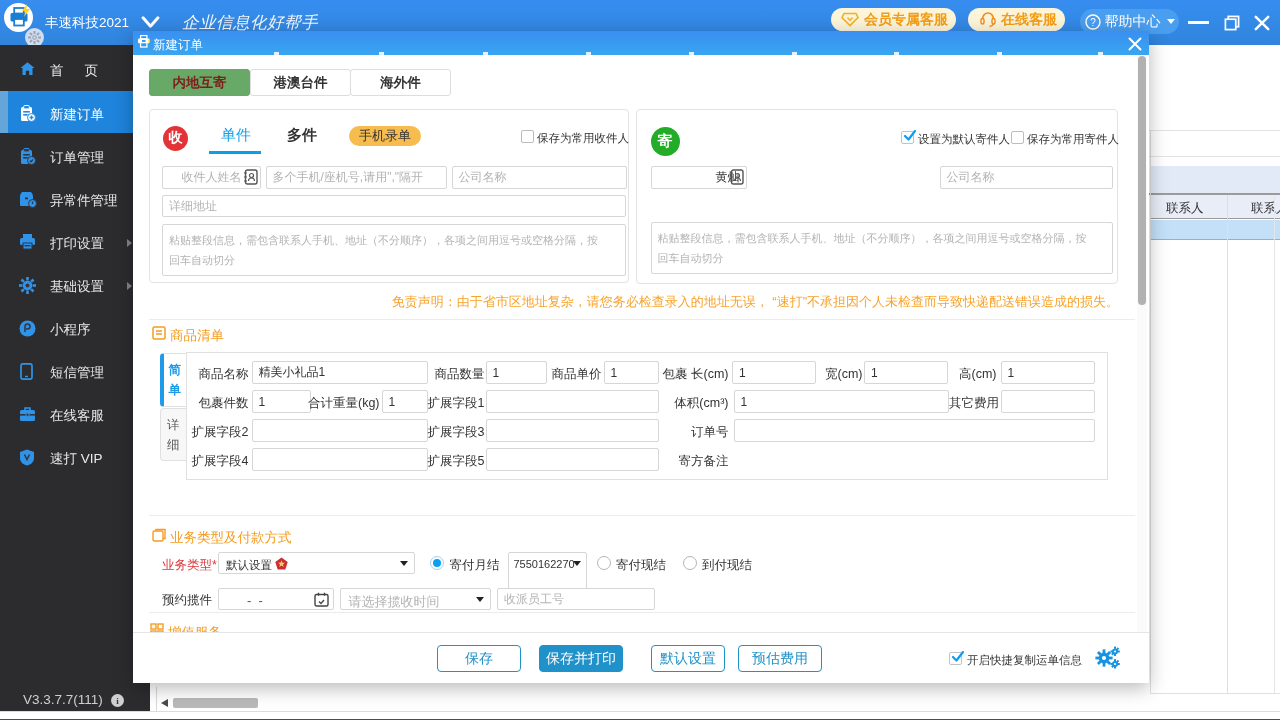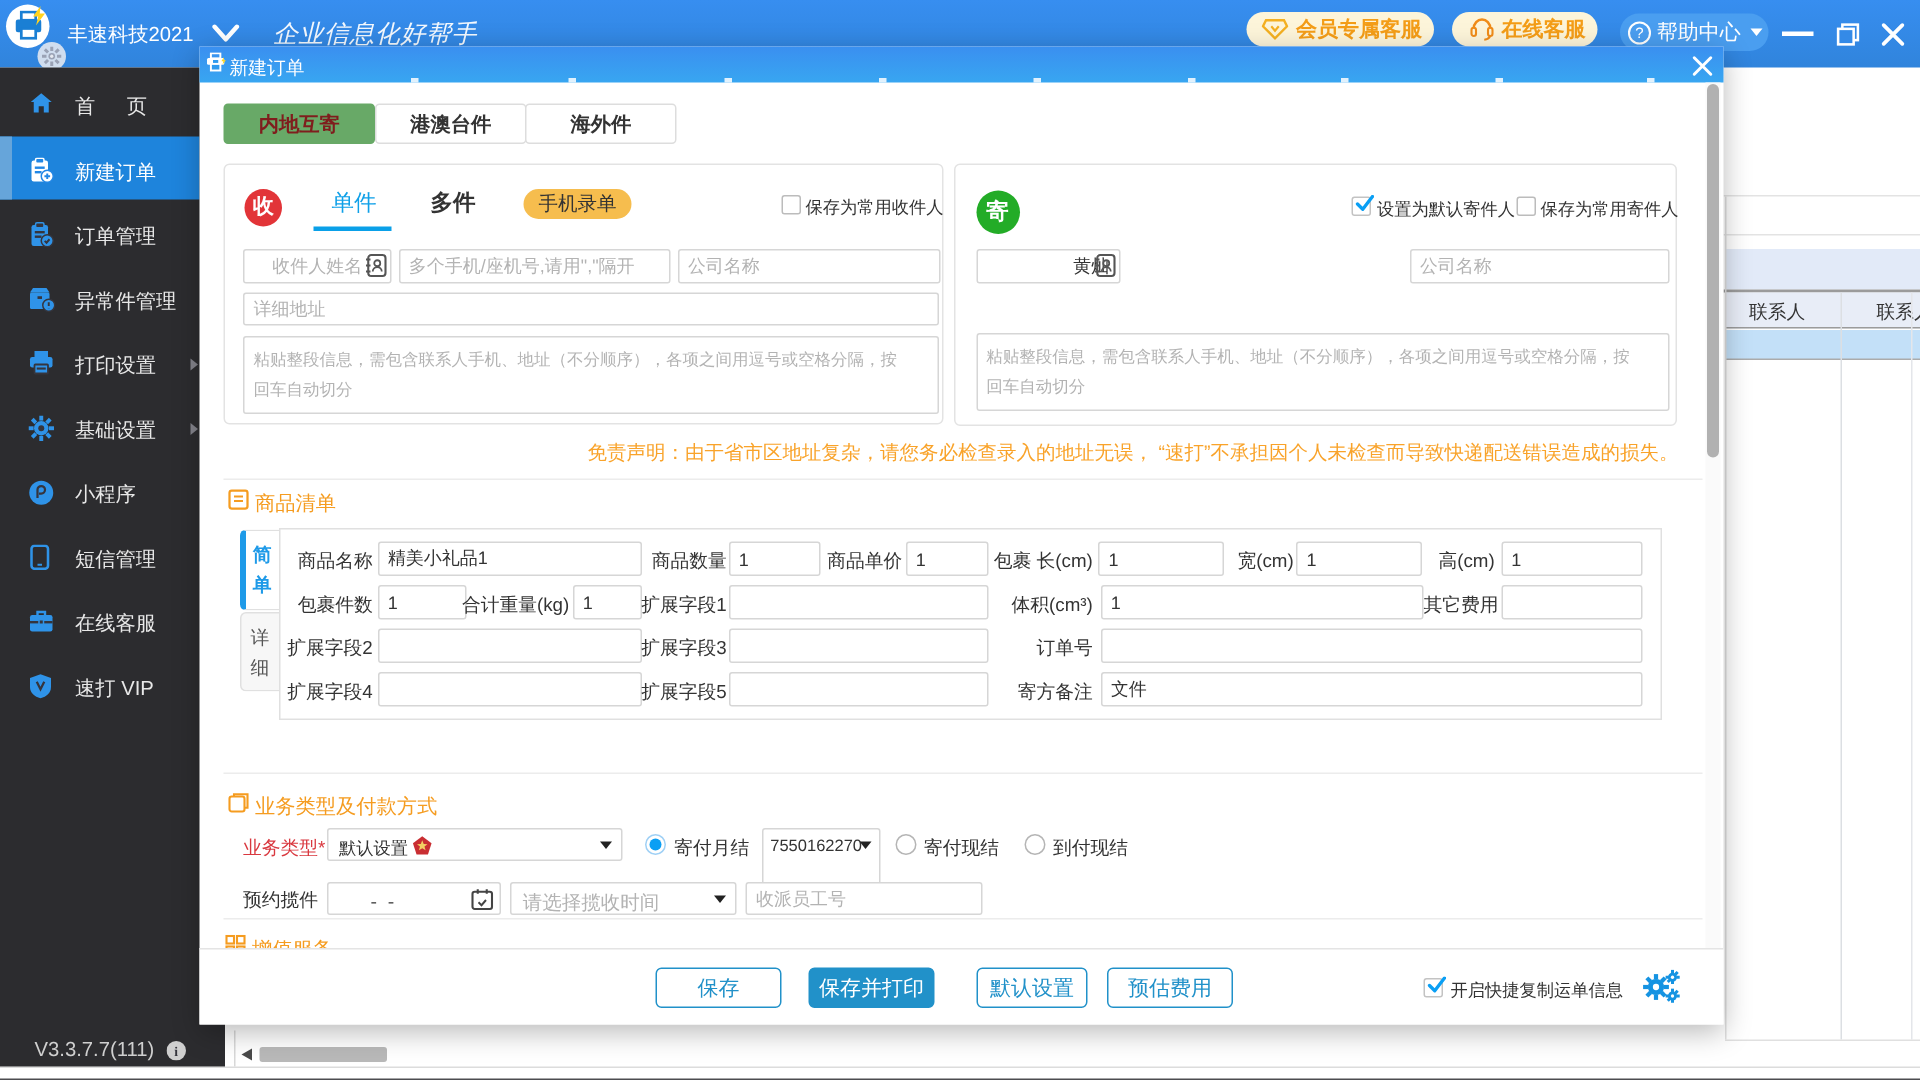--- a/index.html
+++ b/index.html
@@ -381,21 +381,20 @@
   <div class="lbl" style="right:664.5px;top:393px">扩展字段3</div>
   <input style="left: 352.5px; top: 388px; width: 173px; height: 23px;">
   <div class="lbl" style="right:420.5px;top:393px">订单号</div>
   <input style="left: 600.5px; top: 388px; width: 361px; height: 23px;">
 
   <div class="lbl" style="right:900.5px;top:422px">扩展字段4</div>
   <input style="left: 118.5px; top: 417px; width: 176px; height: 23px;">
   <div class="lbl" style="right:664.5px;top:422px">扩展字段5</div>
   <input style="left: 352.5px; top: 417px; width: 173px; height: 23px;">
   <div class="lbl" style="right:420.5px;top:422px">寄方备注</div>
-  <input style="left: 600.5px; top: 417px; width: 361px; height: 23px;" value="文件">
 
   <div class="divider" style="top:484px"></div>
 
   <svg class="abs" style="left:19px;top:497px" width="14" height="14" viewBox="0 0 14 14">
       <rect x="1" y="3" width="10" height="10" rx="1.5" fill="none" stroke="#f59c20" stroke-width="1.4"></rect>
       <path d="M4 3 V1.5 H13 V10.5 H11" fill="none" stroke="#f59c20" stroke-width="1.4"></path>
     </svg>
   <div class="sect" style="left:37px;top:498px">业务类型及付款方式</div>
   <div class="lbl" style="left:29px;top:526px;color:#d9383f;font-size:12.5px">业务类型*</div>
   <div class="sel" style="left:85px;top:521px;width:197px;height:22px">

